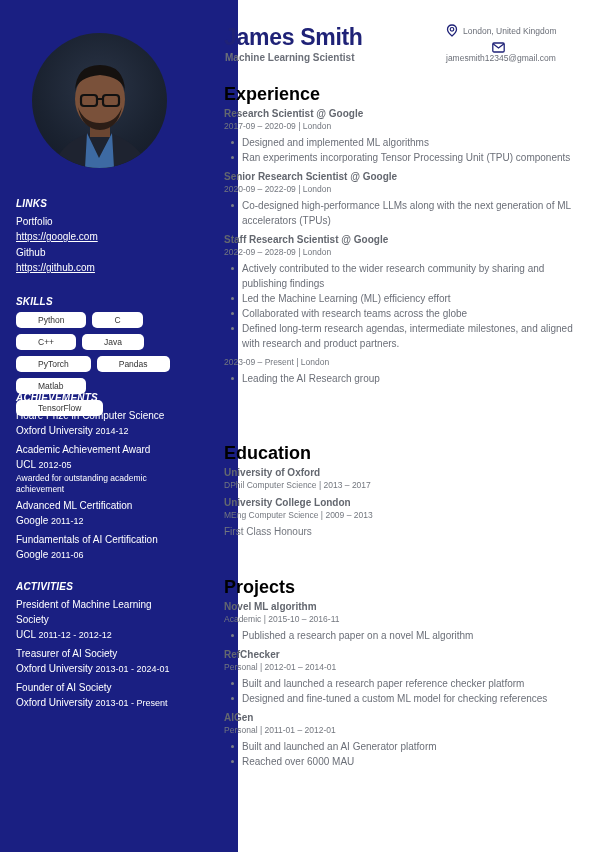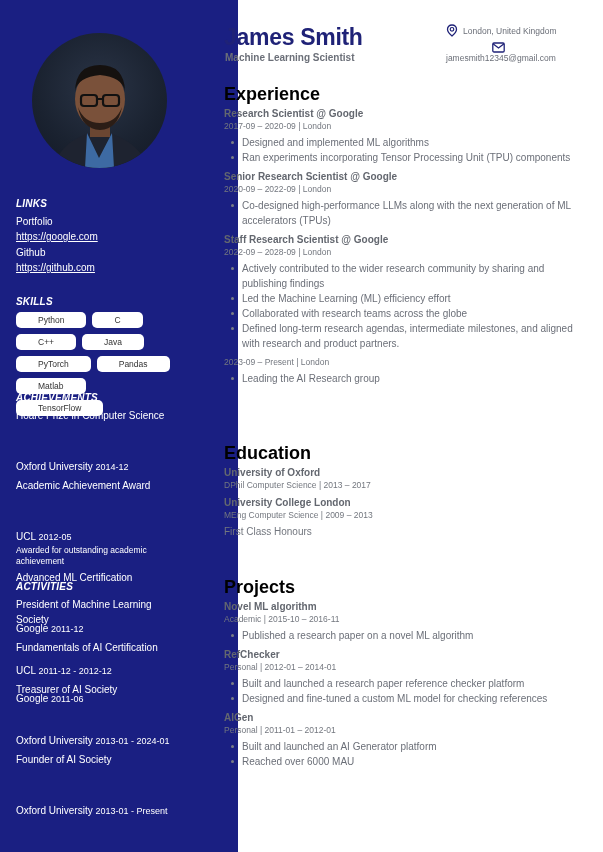--- a/index.html
+++ b/index.html
@@ -15,21 +15,21 @@
     border-radius: 50%; overflow: hidden;
     background: radial-gradient(circle at 50% 40%, #2a3446 0%, #1a2230 60%, #121824 100%);
   }
   .sb-section { position: absolute; left: 16px; width: 175px; }
   .sb-heading {
     font-size: 10px; font-weight: bold; font-style: italic; letter-spacing: 0.2px;
     margin-bottom: 5px;
   }
   .sb-label { font-size: 10px; font-weight: normal; line-height: 15px; }
   .sb-link { font-size: 10px; text-decoration: underline; line-height: 16px; display: block; color: #fff; }
-  .sb-sub { font-size: 10px; line-height: 15px; margin-top: 36px; }
+  .sb-sub { font-size: 10px; line-height: 15px; }
   .sb-date { font-size: 9px; }
   .sb-desc { font-size: 8.5px; line-height: 11px; margin-bottom: 2px; }
   .sb-item { margin-bottom: 3px; }
 
   .chips { display: flex; flex-wrap: wrap; gap: 6px 6px; width: 160px; }
   .chip {
     background: #ffffff; color: #333; font-size: 8.5px; border-radius: 5px;
     padding: 3px 22px; line-height: 10px; display: inline-block;
   }
   .name { position: absolute; left: 224px; top: 24px; font-size: 23px; font-weight: bold; color: #1f2277; letter-spacing: -0.3px; }

